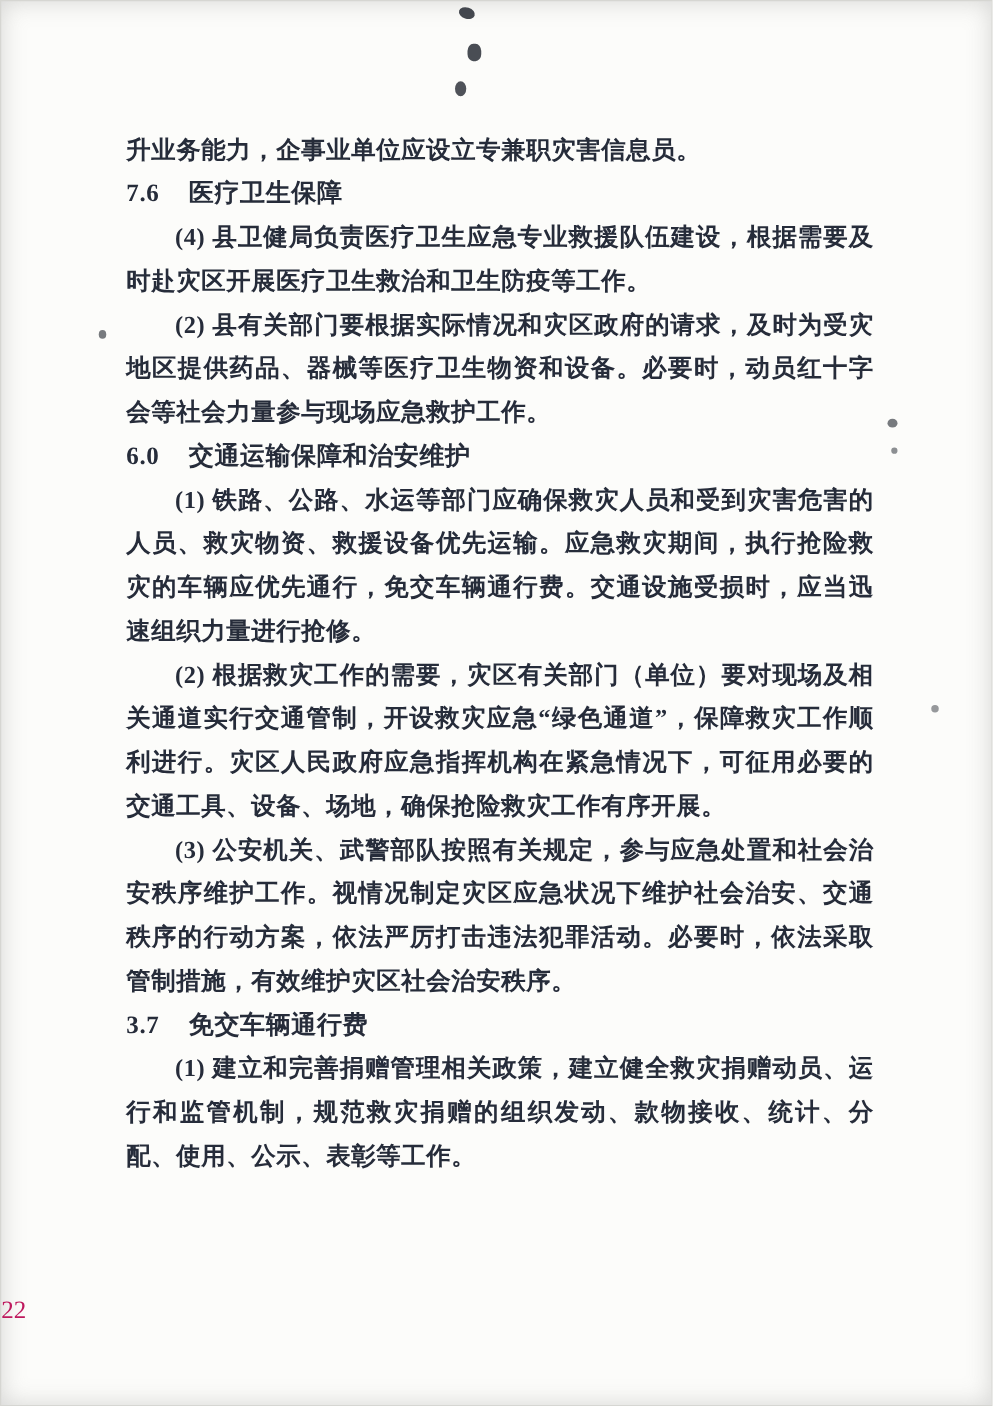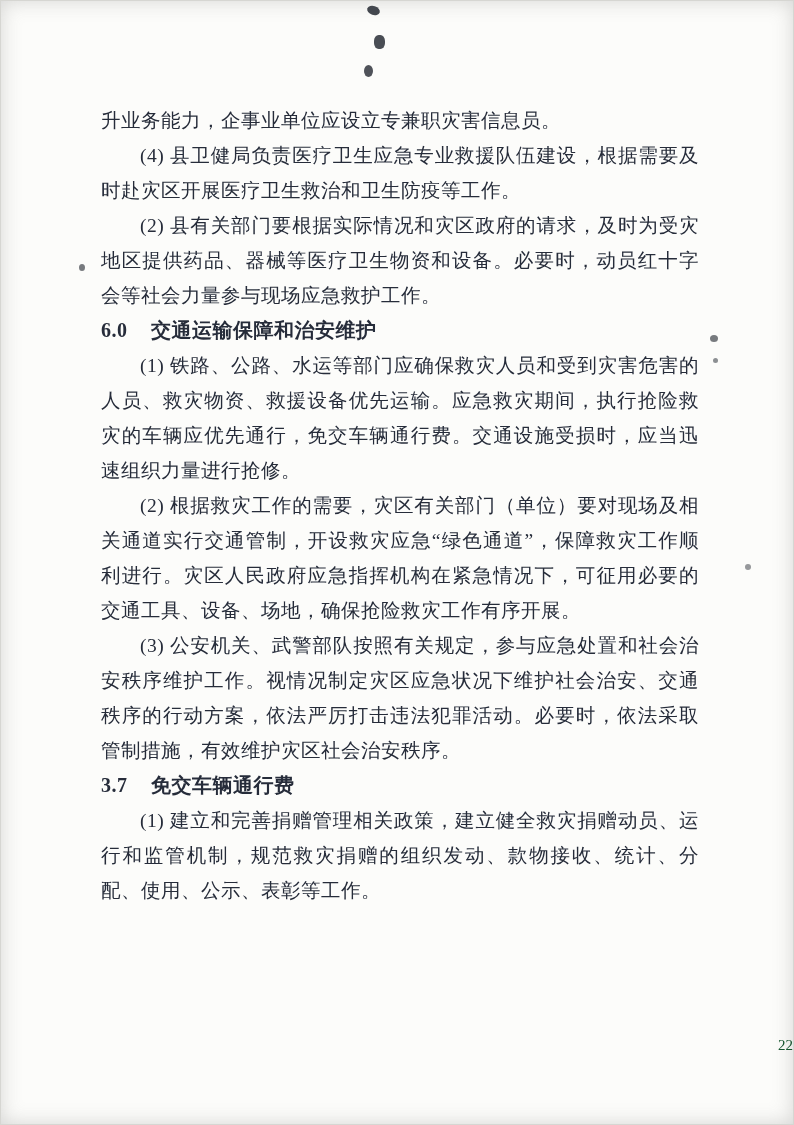--- a/index.html
+++ b/index.html
@@ -26,42 +26,43 @@
     right: 94px;
     top: 102px;
     font-size: 19.5px;
     line-height: 35px;
     text-align: justify;
     letter-spacing: 0.5px;
   }
   p.para {
     margin: 0;
     text-indent: 2em;
+    font-weight: bold;
   }
   p.para.no-indent {
     text-indent: 0;
   }
   h2.heading {
     margin: 0;
     font-size: 20px;
     font-weight: 700;
     line-height: 35px;
     letter-spacing: 0.5px;
   }
   h2.heading .h-num {
     margin-right: 0.9em;
   }
   .footer {
     position: absolute;
     left: 0;
     right: 0;
     top: 1036px;
-    text-align: right;
-    font-size: 15px;
-    color: #14532d;
+    text-align: left;
+    font-size: 20px;
+    color: #be185d;
   }
   .artifact {
     position: absolute;
     background: #30343c;
     border-radius: 50%;
   }
   #a1 { left: 366px; top: 5px;  width: 13px; height: 9px;  transform: rotate(18deg); opacity: .9; }
   #a2 { left: 373px; top: 34px; width: 11px; height: 14px; border-radius: 42%; opacity: .88; }
   #a3 { left: 363px; top: 64px; width: 9px;  height: 12px; opacity: .85; }
   #a4 { left: 709px; top: 334px; width: 8px; height: 7px;  opacity: .65; }
@@ -79,20 +80,24 @@
   <span class="artifact" id="a3"></span>
   <span class="artifact" id="a4"></span>
   <span class="artifact" id="a5"></span>
   <span class="artifact" id="a6"></span>
   <span class="artifact" id="a7"></span>
 
   <main class="content">
 
     <p class="para no-indent">升业务能力，企事业单位应设立专兼职灾害信息员。</p>
 
+    <h2 class="heading">
+      <span class="h-num">7.6</span>
+      <span class="h-title">医疗卫生保障</span>
+    </h2>
 
     <p class="para">(4) 县卫健局负责医疗卫生应急专业救援队伍建设，根据需要及时赴灾区开展医疗卫生救治和卫生防疫等工作。</p>
 
     <p class="para">(2) 县有关部门要根据实际情况和灾区政府的请求，及时为受灾地区提供药品、器械等医疗卫生物资和设备。必要时，动员红十字会等社会力量参与现场应急救护工作。</p>
 
     <h2 class="heading">
       <span class="h-num">6.0</span>
       <span class="h-title">交通运输保障和治安维护</span>
     </h2>
 

